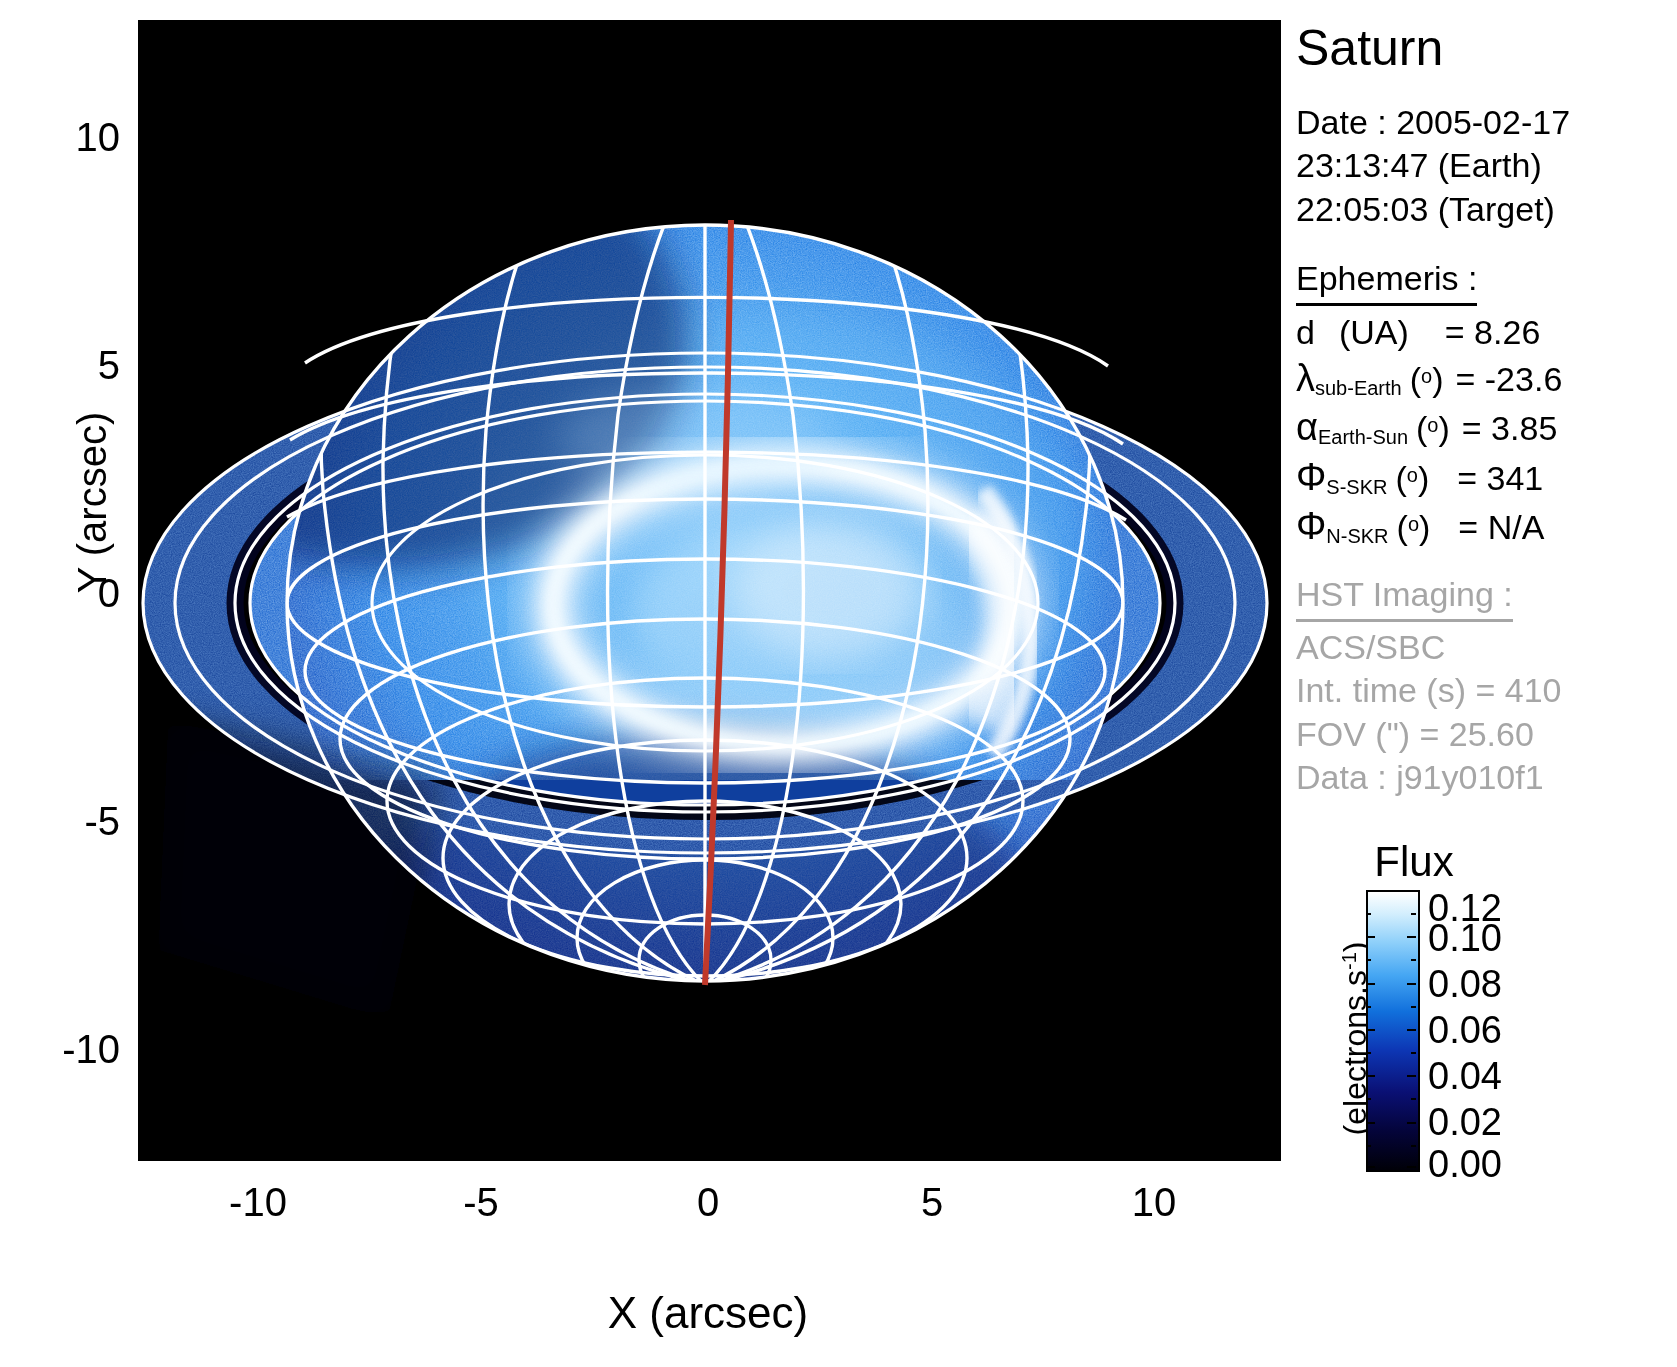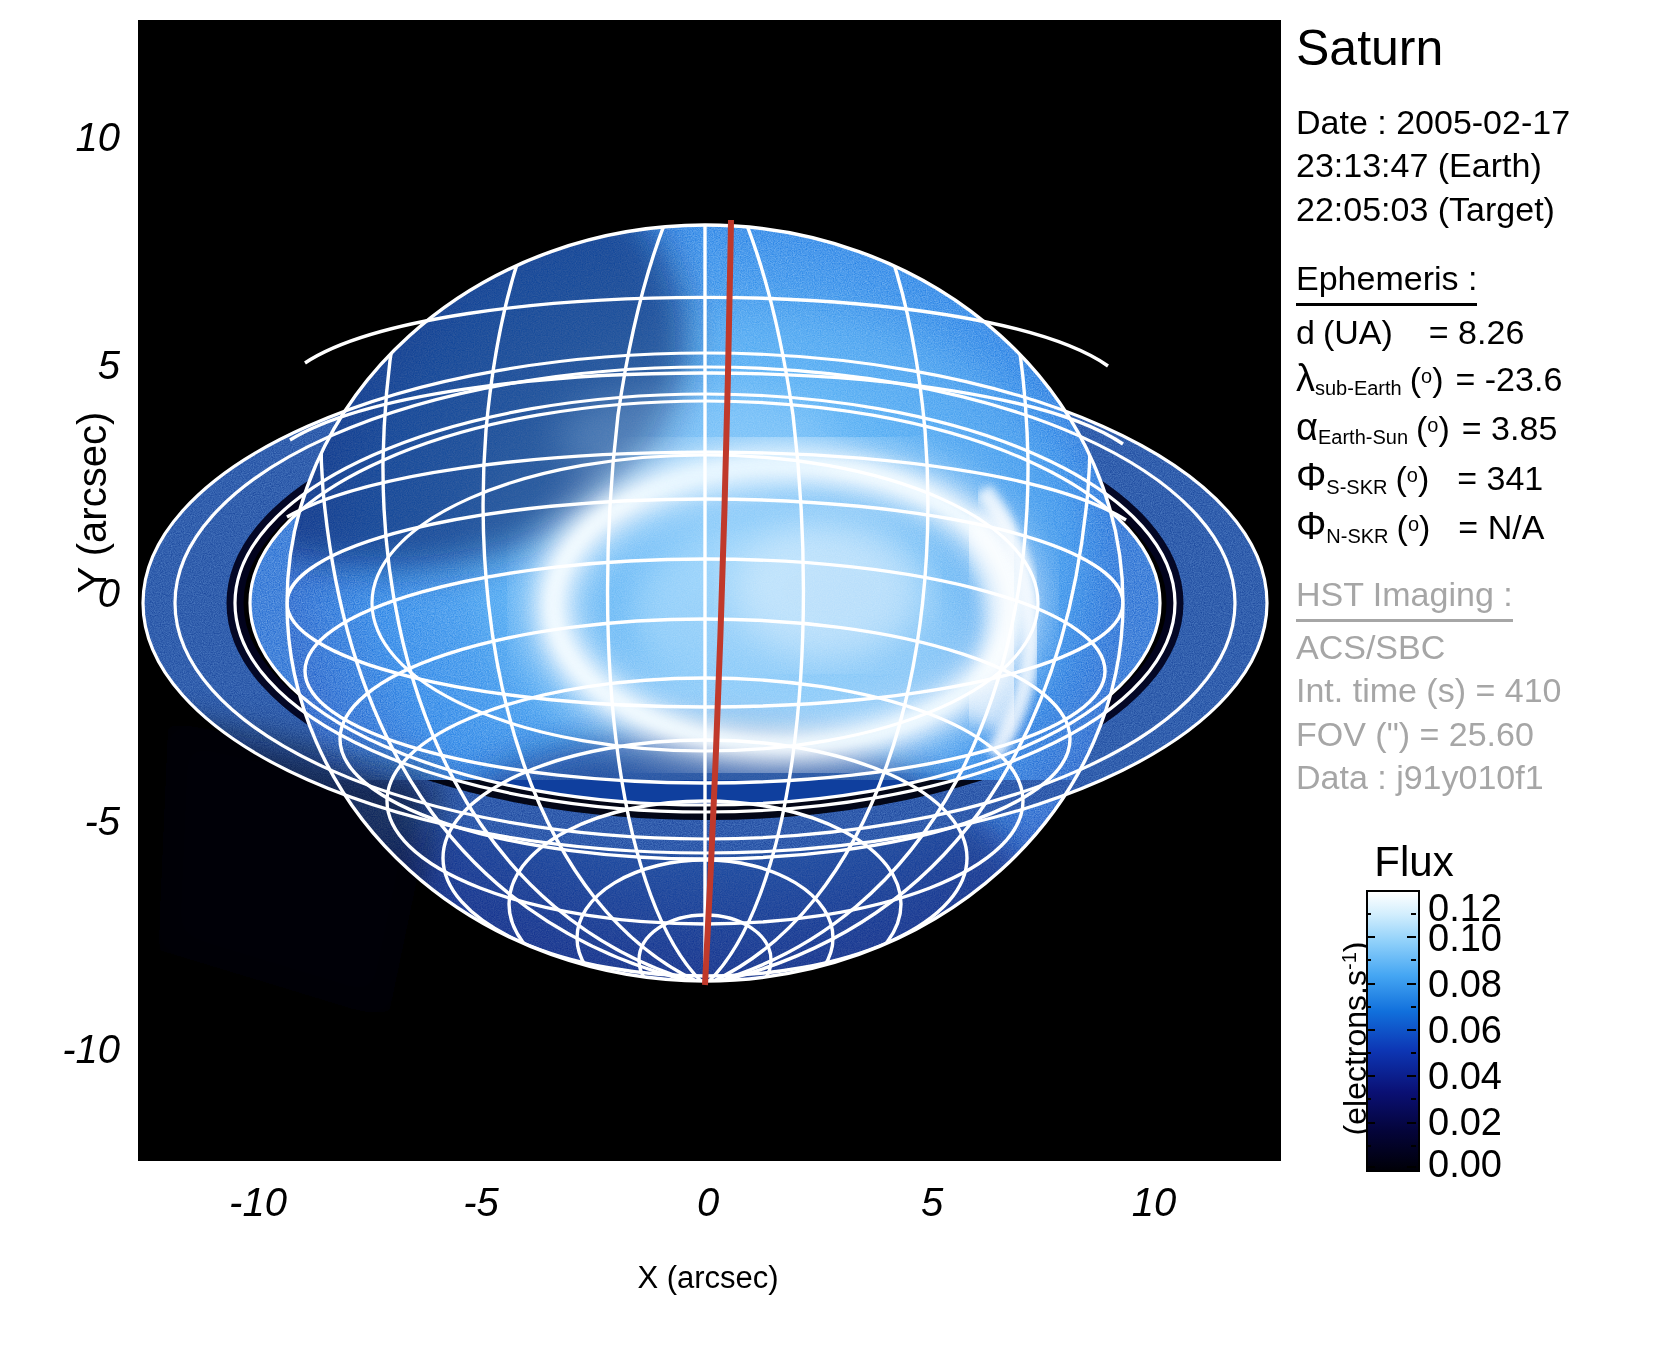--- a/index.html
+++ b/index.html
@@ -25,42 +25,41 @@
   }
   #plot-svg { position:absolute; left:0; top:0; width:100%; height:100%; display:block; }
 
   
   .tick-label {
     position: absolute;
     font-size: 40px;
     color: #000;
     white-space: nowrap;
     line-height: 1;
-    font-style: italic;
   }
   .ytick { text-align: right; width: 110px; right: auto; }
   .xtick { text-align: center; width: 120px; }
 
   #ylabel {
     position: absolute;
     left: -28px; top: 480px;
     width: 240px;
     text-align: center;
     font-size: 40px;
     color: #000;
     transform: rotate(-90deg);
     transform-origin: 50% 50%;
     white-space: nowrap;
   }
   #xlabel {
     position: absolute;
-    left: 538px; top: 1260px;
+    left: 538px; top: 1288px;
     width: 340px;
     text-align: center;
-    font-size: 31px;
+    font-size: 44px;
     color: #000;
     white-space: nowrap;
   }
 
   
   #info {
     position: absolute;
     left: 1296px; top: 10px;
     width: 381px;
     color: #000;
@@ -370,21 +369,21 @@
       <div class="info-line">23:13:47 (Earth)</div>
       <div class="info-line">22:05:03 (Target)</div>
     </div>
 
     <div class="block-gap"></div>
 
     <div>
       <div><span class="sec-head">Ephemeris :</span></div>
 
       <div class="eph-row">
-        <span>d</span><span class="deg-paren" style="margin-left:8px">(UA)</span><span class="eq-col" style="margin-left:36px">= 8.26</span>
+        <span>d</span><span class="deg-paren" style="margin-left:24px">(UA)</span><span class="eq-col" style="margin-left:36px">= 8.26</span>
       </div>
 
       <div class="eph-row">
         <span class="sym">λ</span><span class="sub">sub-Earth</span><span style="margin-left:8px">(<span class="sup-o">o</span>)</span><span class="eq-col" style="margin-left:12px">= -23.6</span>
       </div>
 
       <div class="eph-row">
         <span class="sym">α</span><span class="sub">Earth-Sun</span><span style="margin-left:8px">(<span class="sup-o">o</span>)</span><span class="eq-col" style="margin-left:12px">= 3.85</span>
       </div>
 

